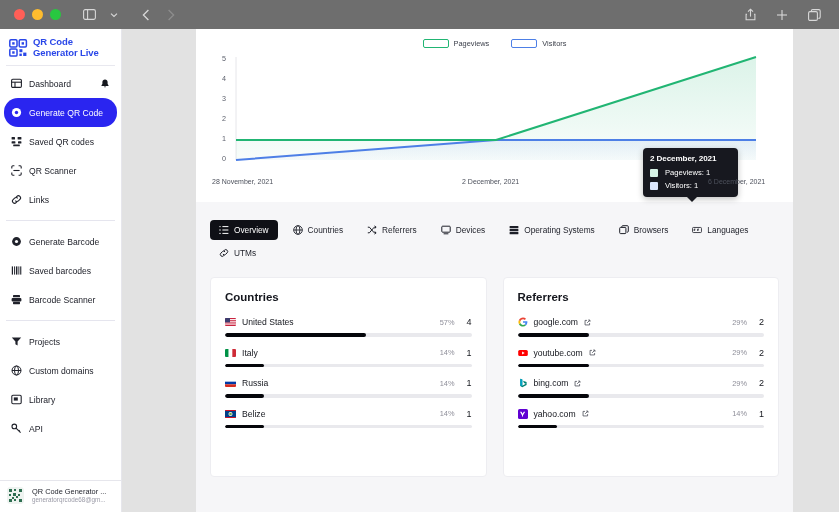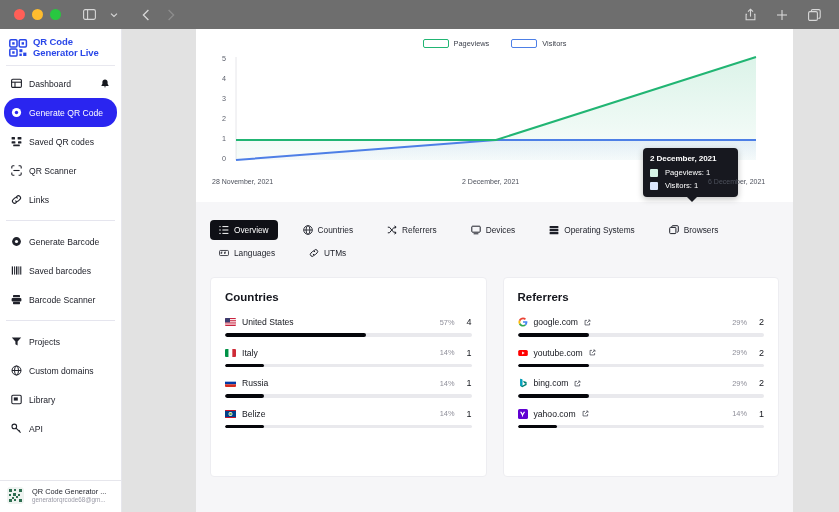--- a/index.html
+++ b/index.html
@@ -102,21 +102,21 @@
   .tt-sw { width:8px; height:8px; border-radius:1px; flex:0 0 auto; }
   .tt-sw.pv { background:#d6f3e6; }
   .tt-sw.vs { background:#dbe6fb; }
   .tt-text { color:#ffffff; font-size:7.6px; }
   .tt-arrow {
     position:absolute; left: 44px; bottom:-5px; width:0; height:0;
     border-left:5px solid transparent; border-right:5px solid transparent; border-top:5px solid #17181f;
   }
 
   
-  .tabs-wrap { padding: 18px 14px 14px 14px; display: flex; flex-wrap: wrap; gap: 3px 16px; }
+  .tabs-wrap { padding: 18px 14px 14px 14px; display: flex; flex-wrap: wrap; gap: 3px 6px; }
   .tab {
     display:flex; align-items:center; gap:5px;
     padding: 5px 9px; border-radius: 4px; font-size: 8.3px; color:#1d1f28; white-space:nowrap;
   }
   .tab .ic { width:10px; height:10px; display:flex; align-items:center; justify-content:center; }
   .tab.active { background:#0f1016; color:#ffffff; }
 
   
   .panels { display:flex; gap: 16px; padding: 0 14px; }
   .panel {

